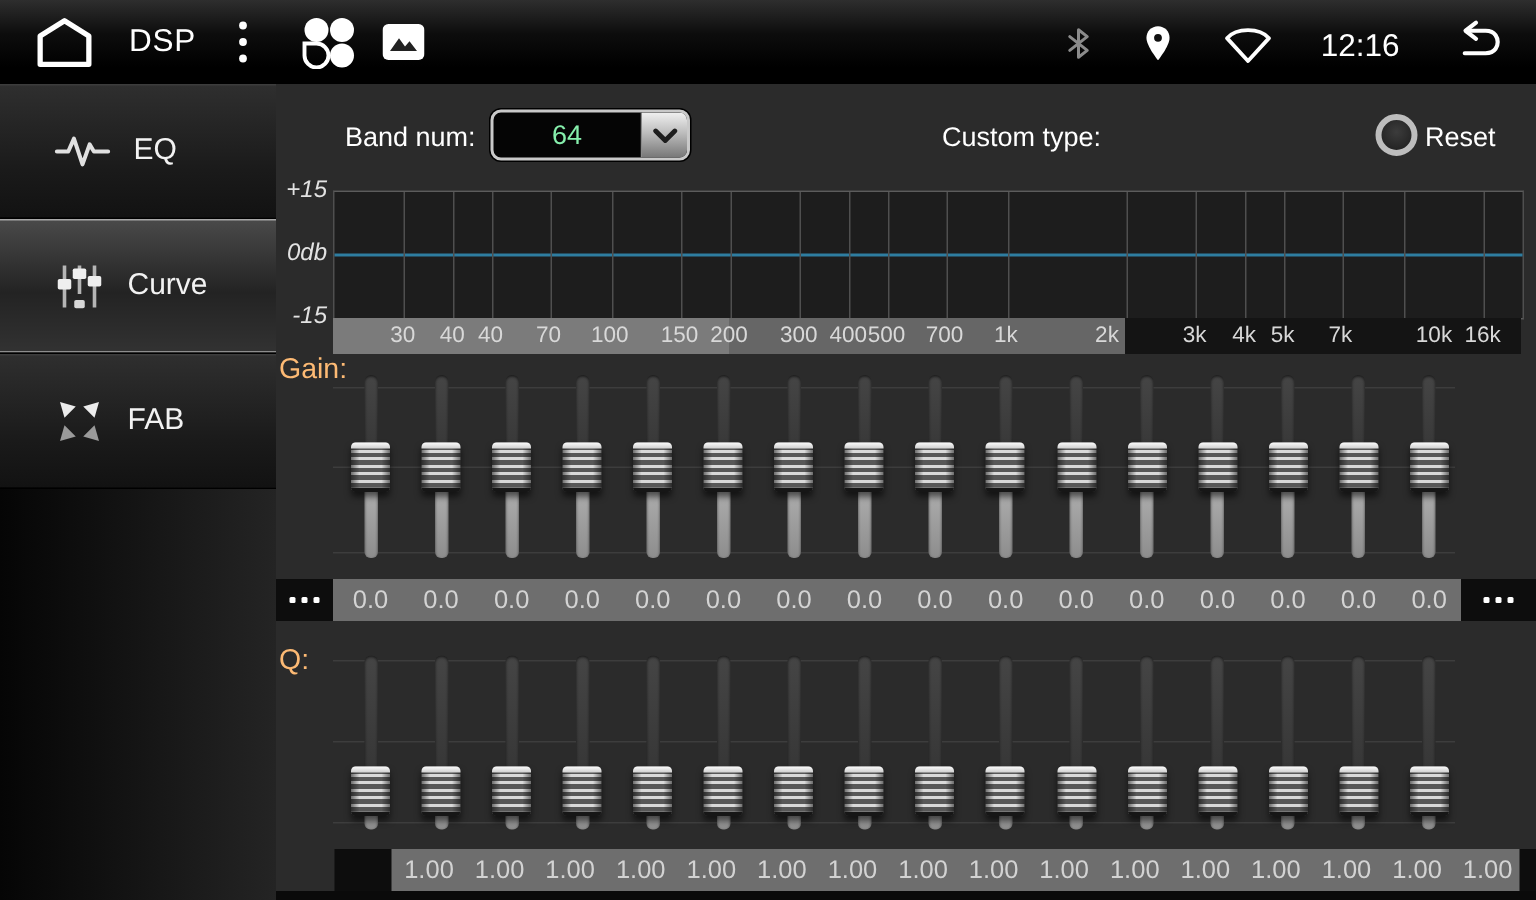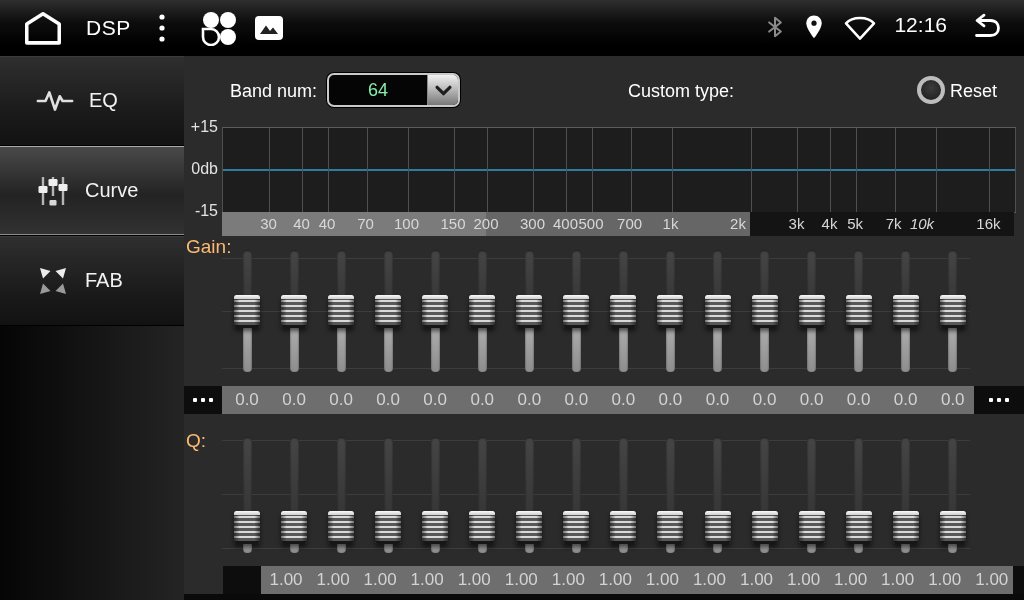--- a/index.html
+++ b/index.html
@@ -4,21 +4,21 @@
 <style>
   html,body{margin:0;padding:0;background:#000;}
   body{width:1024px;height:600px;position:relative;overflow:hidden;
        font-family:"Liberation Sans",sans-serif;-webkit-font-smoothing:antialiased;}
 
   
   .statusbar{position:absolute;left:0;top:0;width:1024px;height:56px;
     background:linear-gradient(180deg,#2e2e2e 0%,#0d0d0d 40%,#000 80%);
     display:flex;align-items:center;color:#fff;box-sizing:border-box;padding:0 20px;}
   .sb-left{display:flex;align-items:center;}
-  .sb-right{display:flex;align-items:flex-start;margin-left:auto;gap:17px;}
+  .sb-right{display:flex;align-items:flex-end;margin-left:auto;gap:31px;}
   .sb-title{font-size:21px;margin-left:20px;letter-spacing:.5px;}
   .sb-ic{display:flex;align-items:center;justify-content:center;}
   .sb-time{font-size:21px;}
 
   
   .sidebar{position:absolute;left:0;top:56px;width:184px;height:544px;
     background:linear-gradient(90deg,#050505,#242424);}
   .side-item{height:89px;display:flex;align-items:center;padding-left:36px;gap:15px;
     color:#f2f2f2;font-size:20px;cursor:pointer;
     background:linear-gradient(180deg,#2f2f2f 0%,#1a1a1a 65%,#121212 100%);
@@ -35,21 +35,21 @@
       box-shadow:0 0 0 1px #000;}
   .dd-value{flex:1;color:#86efac;font-size:18px;display:flex;align-items:center;justify-content:center;}
   .dd-btn{width:30px;border-left:1px solid #8a8a8a;border-radius:0 5px 5px 0;
       background:linear-gradient(180deg,#f0f0f0,#bdbdbd 45%,#777);
       display:flex;align-items:center;justify-content:center;}
   .radio{position:absolute;width:20px;height:20px;border-radius:50%;
       border:4px solid #bdbdbd;background:radial-gradient(circle at 50% 40%,#3c3c3c,#1c1c1c);
       cursor:pointer;}
 
   
-  .ylab{position:absolute;width:34px;text-align:right;color:#e2e2e2;font-size:16px;line-height:18px;}
+  .ylab{position:absolute;width:34px;text-align:right;color:#e2e2e2;font-size:16px;line-height:18px;font-style:italic;}
   .plot{position:absolute;left:38px;top:71px;width:792px;height:84px;background:#1d1d1d;
       border-top:1px solid #5c5c5c;border-bottom:1px solid #5c5c5c;
       border-left:1px solid #4f4f4f;border-right:1px solid #4f4f4f;box-sizing:content-box;}
   .vline{position:absolute;top:0;bottom:0;width:1px;background:#4f4f4f;}
   .zeroline{position:absolute;left:0;right:0;top:41px;height:2px;background:#2e7da0;}
   .strip{position:absolute;left:38px;top:156px;width:792px;height:24px;background:#666;overflow:hidden;}
   .strip-seg{position:absolute;top:0;bottom:0;}
   .ftick{position:absolute;transform:translateX(-50%);color:#d8d8d8;font-size:15px;line-height:24px;}
 
   
@@ -232,21 +232,21 @@
       <span class="ftick" style="left: 310.488px;">300</span>
       <span class="ftick" style="left: 343.472px;">400</span>
       <span class="ftick" style="left: 369.056px;">500</span>
       <span class="ftick" style="left: 407.634px;">700</span>
       <span class="ftick" style="left: 448.528px;">1k</span>
       <span class="ftick" style="left: 516px;">2k</span>
       <span class="ftick" style="left: 574.488px;">3k</span>
       <span class="ftick" style="left: 607.472px;">4k</span>
       <span class="ftick" style="left: 633.056px;">5k</span>
       <span class="ftick" style="left: 671.634px;">7k</span>
-      <span class="ftick" style="left: 700px; font-style: italic;">10k</span>
+      <span class="ftick" style="left: 734px;">10k</span>
       <span class="ftick" style="left: 766.416px;">16k</span>
     </div>
 
   <span class="sec-label" style="left:2px;top:180px;">Gain:</span>
   <div class="sliders" style="top:194px;height:122px;">
     <div class="hline" style="top:8px"></div>
       <div class="hline" style="top:61px"></div>
       <div class="hline" style="top:118px"></div>
   <div class="track g" style="left: 20.5px; height: 122px;"></div>
       <div class="thumb" style="left: 12px; top: 45px;"></div>

